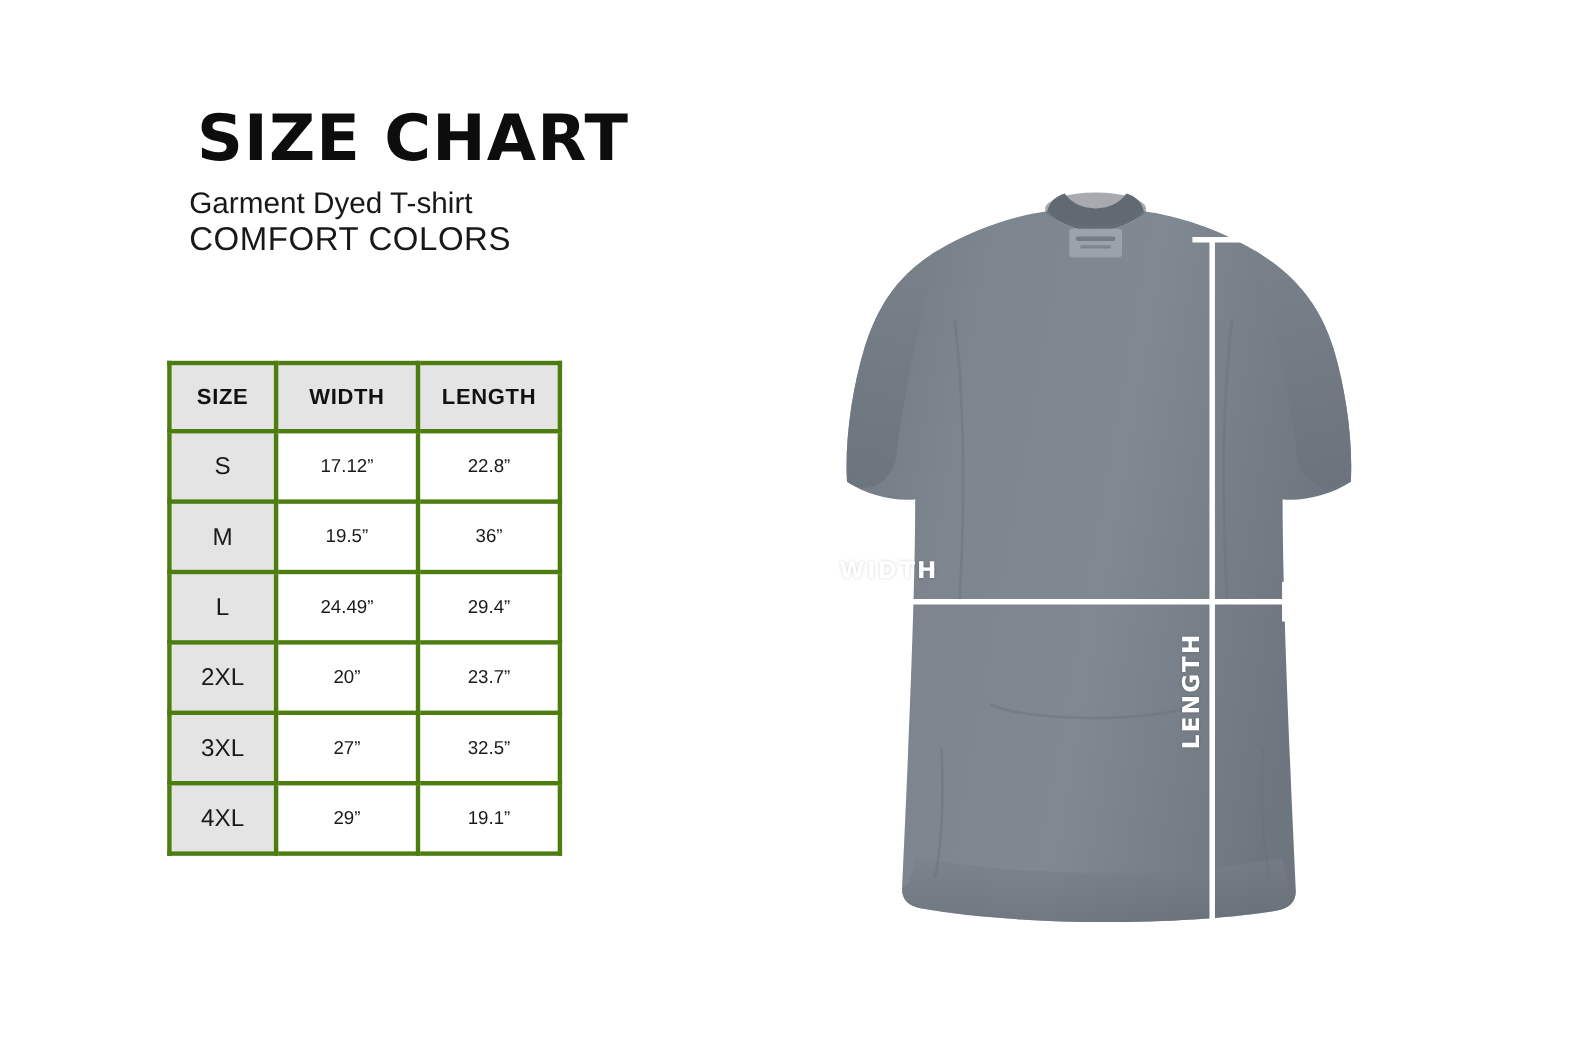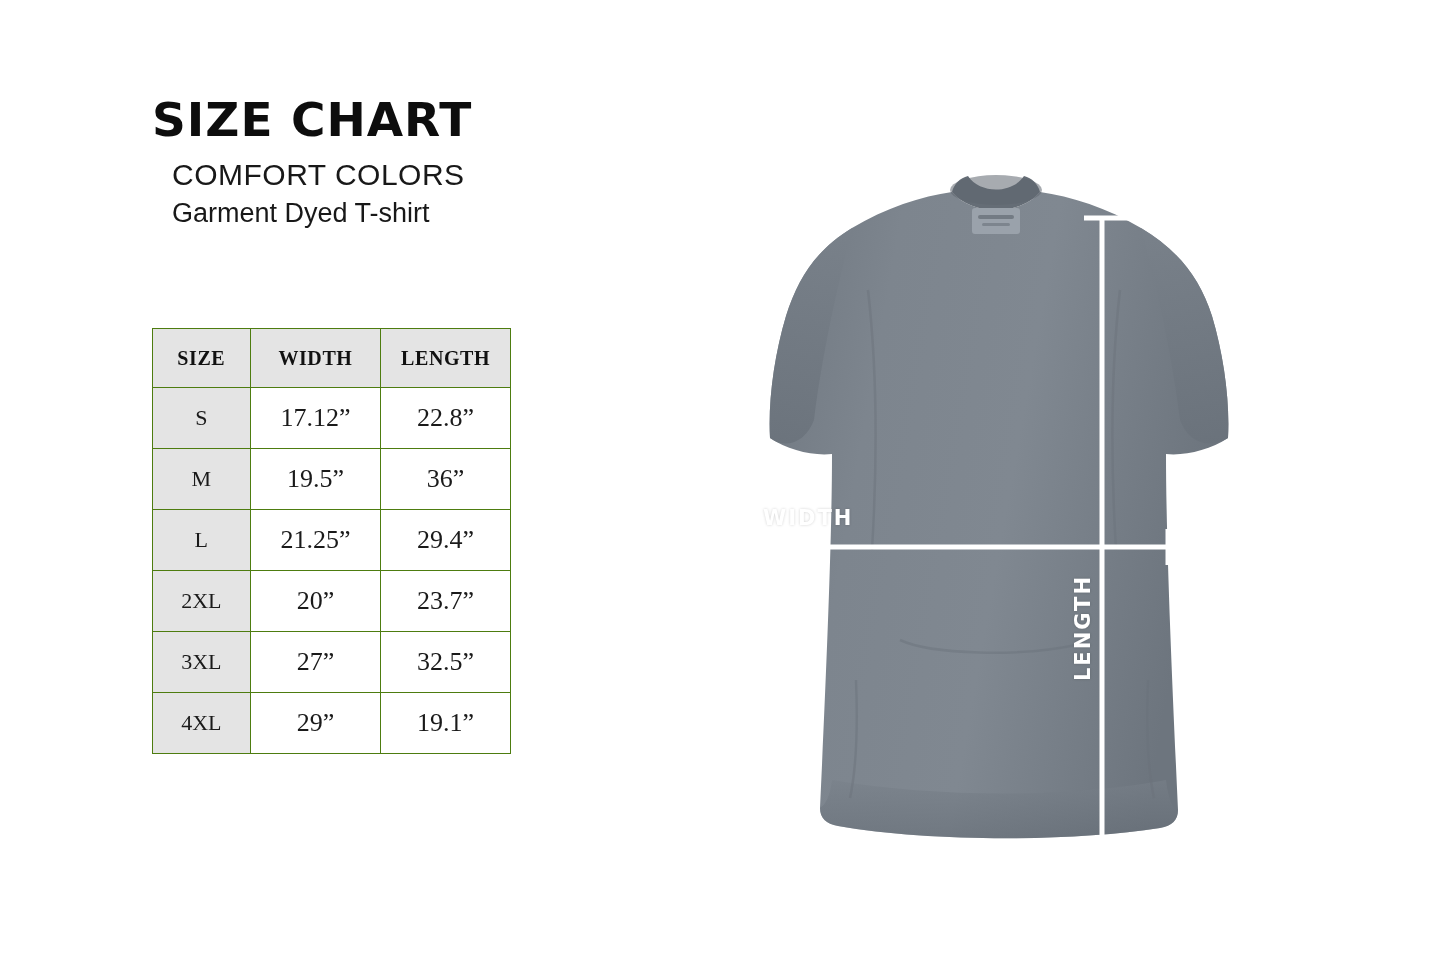--- a/index.html
+++ b/index.html
@@ -20,25 +20,26 @@
   #left-panel {
     position: absolute;
     left: 152px;
     top: 95px;
     width: 420px;
   }
 
   #page-title {
     font-family: "DejaVu Sans", sans-serif;
     font-weight: bold;
-    font-size: 47px;
+    font-size: 58px;
     letter-spacing: 1px;
     line-height: 1.05;
     margin: 0 0 14px 0;
     color: #0d0d0d;
+    text-align: right;
   }
 
   #subtitle-block {
     margin-left: 20px;
   }
   #brand-name {
     font-family: "Liberation Sans", sans-serif;
     font-size: 30px;
     letter-spacing: 0.5px;
     color: #181818;
@@ -57,35 +58,35 @@
   #size-table {
     position: absolute;
     left: 152px;
     top: 328px;
     border-collapse: collapse;
     width: 359px;
     background: #ffffff;
   }
   #size-table th,
   #size-table td {
-    border: 1px solid #4d7c0f;
+    border: 4px solid #4d7c0f;
     text-align: center;
-    font-family: Liberation Serif, serif;
+    font-family: Liberation Sans, sans-serif;
   }
   #size-table thead th {
     background: #e4e4e4;
     font-weight: bold;
     font-size: 20px;
     letter-spacing: 0.6px;
     height: 56px;
     color: #111;
   }
   #size-table tbody td {
     height: 58px;
-    font-size: 26px;
+    font-size: 17px;
     color: #1a1a1a;
   }
   #size-table tbody td.size-cell {
     background: #e4e4e4;
     font-size: 22px;
   }
   #size-table col.c-size  { width: 98px; }
   #size-table col.c-width { width: 131px; }
   #size-table col.c-len   { width: 130px; }
 
@@ -124,22 +125,22 @@
     text-orientation: mixed;
     transform: rotate(180deg);
   }
 </style>
 </head>
 <body>
 
 <div id="left-panel">
   <h1 id="page-title">SIZE CHART</h1>
   <div id="subtitle-block">
+    <p id="product-name">Garment Dyed T-shirt</p>
     <p id="brand-name">COMFORT COLORS</p>
-    <p id="product-name">Garment Dyed T-shirt</p>
   </div>
 </div>
 
 <table id="size-table">
   <colgroup>
     <col class="c-size">
       <col class="c-width">
       <col class="c-len">
   </colgroup>
   <thead>
@@ -155,21 +156,21 @@
       <td>17.12”</td>
       <td>22.8”</td>
     </tr>
     <tr>
       <td class="size-cell">M</td>
       <td>19.5”</td>
       <td>36”</td>
     </tr>
     <tr>
       <td class="size-cell">L</td>
-      <td>21.25”</td>
+      <td>24.49”</td>
       <td>29.4”</td>
     </tr>
     <tr>
       <td class="size-cell">2XL</td>
       <td>20”</td>
       <td>23.7”</td>
     </tr>
     <tr>
       <td class="size-cell">3XL</td>
       <td>27”</td>

